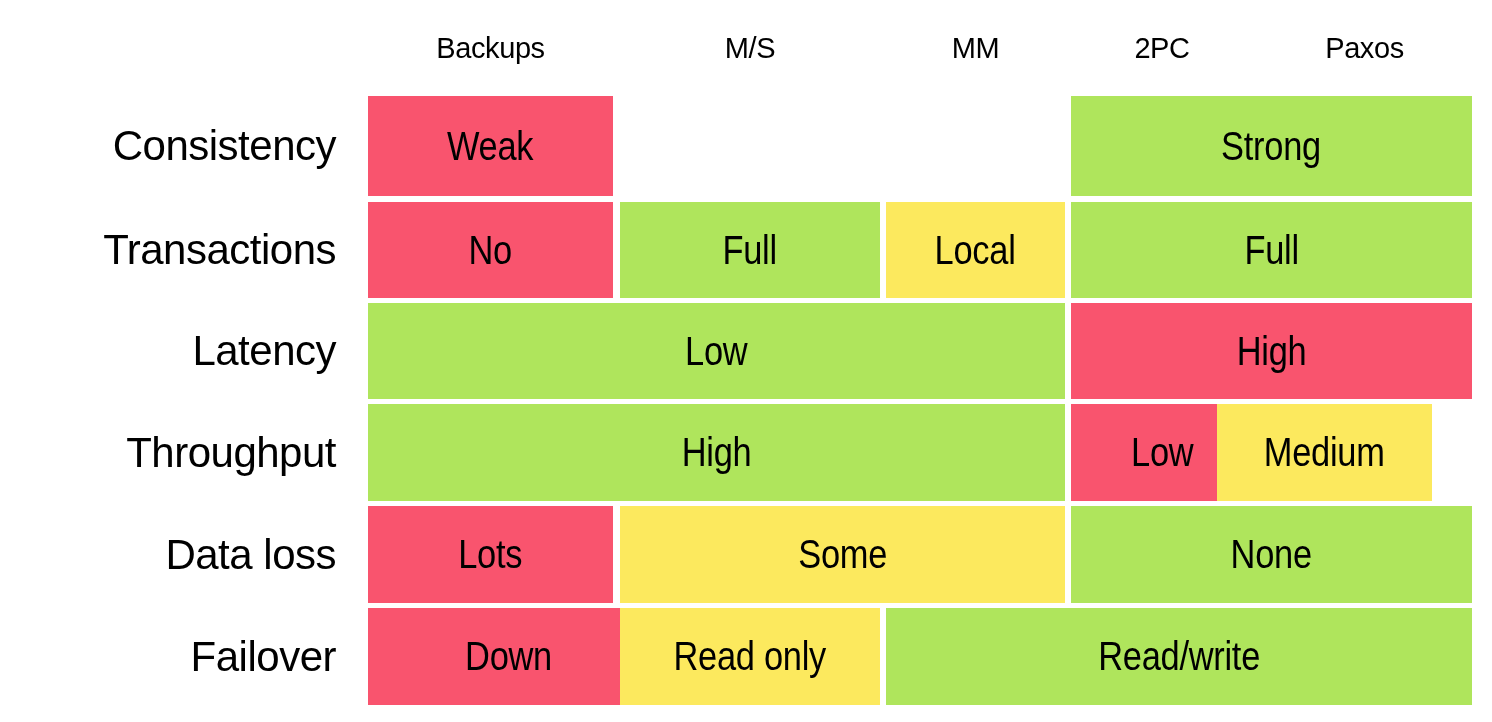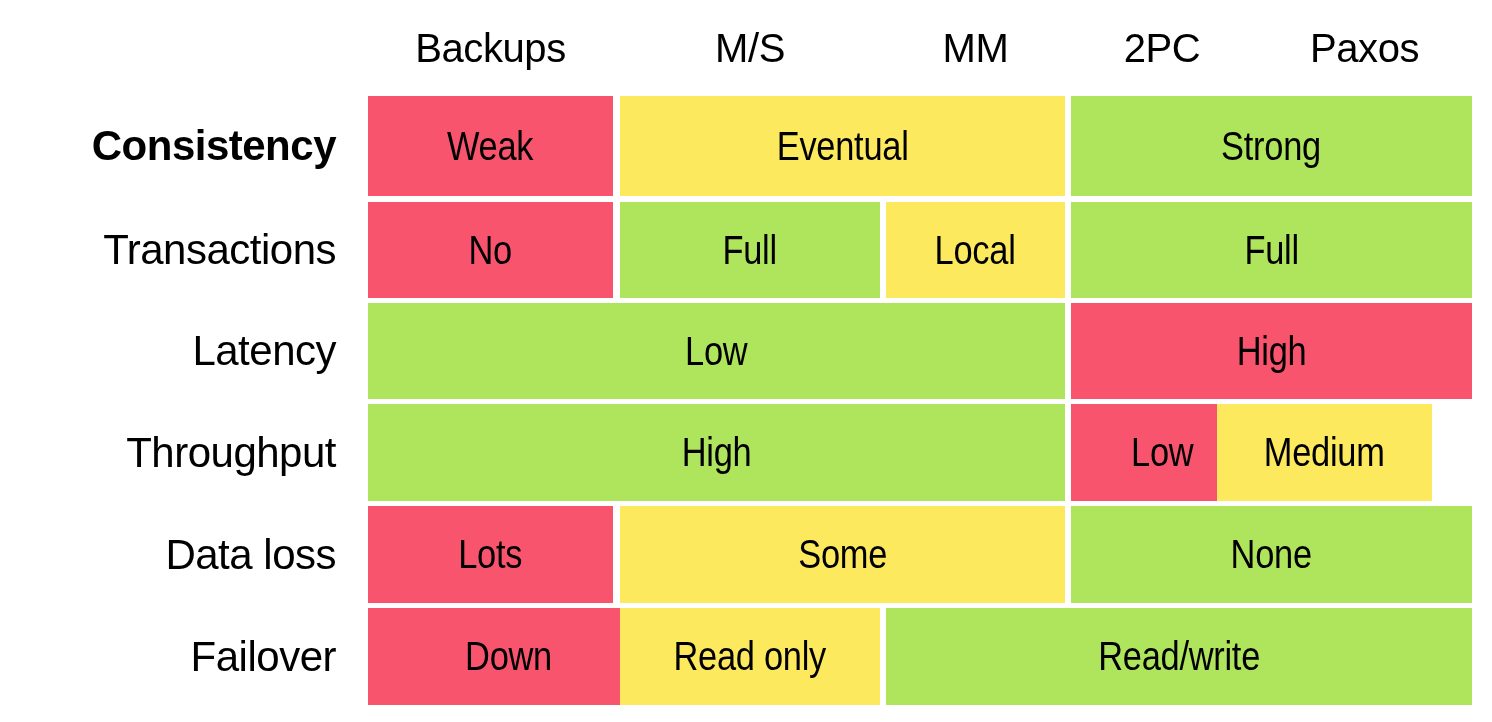--- a/index.html
+++ b/index.html
@@ -31,21 +31,21 @@
     height: 96px;
   }
   .col-header {
     position: absolute;
     top: 0;
     height: 96px;
     display: flex;
     align-items: center;
     justify-content: center;
     font-family: "Liberation Sans", sans-serif;
-    font-size: 40px;
+    font-size: 29px;
     font-weight: 400;
     color: #000000;
     letter-spacing: -0.4px;
     white-space: nowrap;
   }
 
   
   .row-label {
     position: absolute;
     left: 0;
@@ -97,31 +97,28 @@
 <div id="comparison-table">
 
   <div class="header-row">
       <div class="col-header" style="left: 368px; width: 245px;">Backups</div>
       <div class="col-header" style="left: 620px; width: 260px;">M/S</div>
       <div class="col-header" style="left: 886px; width: 179px;">MM</div>
       <div class="col-header" style="left: 1071px; width: 182px;">2PC</div>
       <div class="col-header" style="left: 1257px; width: 215px;">Paxos</div>
     </div>
   <div class="grid-body">
-      <div class="row-label" style="top: 96px; height: 100px; font-weight: bold;">Consistency</div>
+      <div class="row-label" style="top: 96px; height: 100px;">Consistency</div>
       <div class="row-label" style="top: 202px; height: 96px;">Transactions</div>
       <div class="row-label" style="top: 303px; height: 96px;">Latency</div>
       <div class="row-label" style="top: 404px; height: 97px;">Throughput</div>
       <div class="row-label" style="top: 506px; height: 97px; padding-left: 44px;">Data loss</div>
       <div class="row-label" style="top: 608px; height: 97px;">Failover</div>
       <div class="cell" style="left: 368px; width: 245px; top: 96px; height: 100px; background-color: rgb(249, 84, 110);">
         <span>Weak</span>
-      </div>
-      <div class="cell" style="left: 620px; width: 445px; top: 96px; height: 100px; background-color: rgb(252, 233, 94);">
-        <span>Eventual</span>
       </div>
       <div class="cell" style="left: 1071px; width: 401px; top: 96px; height: 100px; background-color: rgb(175, 229, 92);">
         <span>Strong</span>
       </div>
       <div class="cell" style="left: 368px; width: 245px; top: 202px; height: 96px; background-color: rgb(249, 84, 110);">
         <span>No</span>
       </div>
       <div class="cell" style="left: 620px; width: 260px; top: 202px; height: 96px; background-color: rgb(175, 229, 92);">
         <span>Full</span>
       </div>

